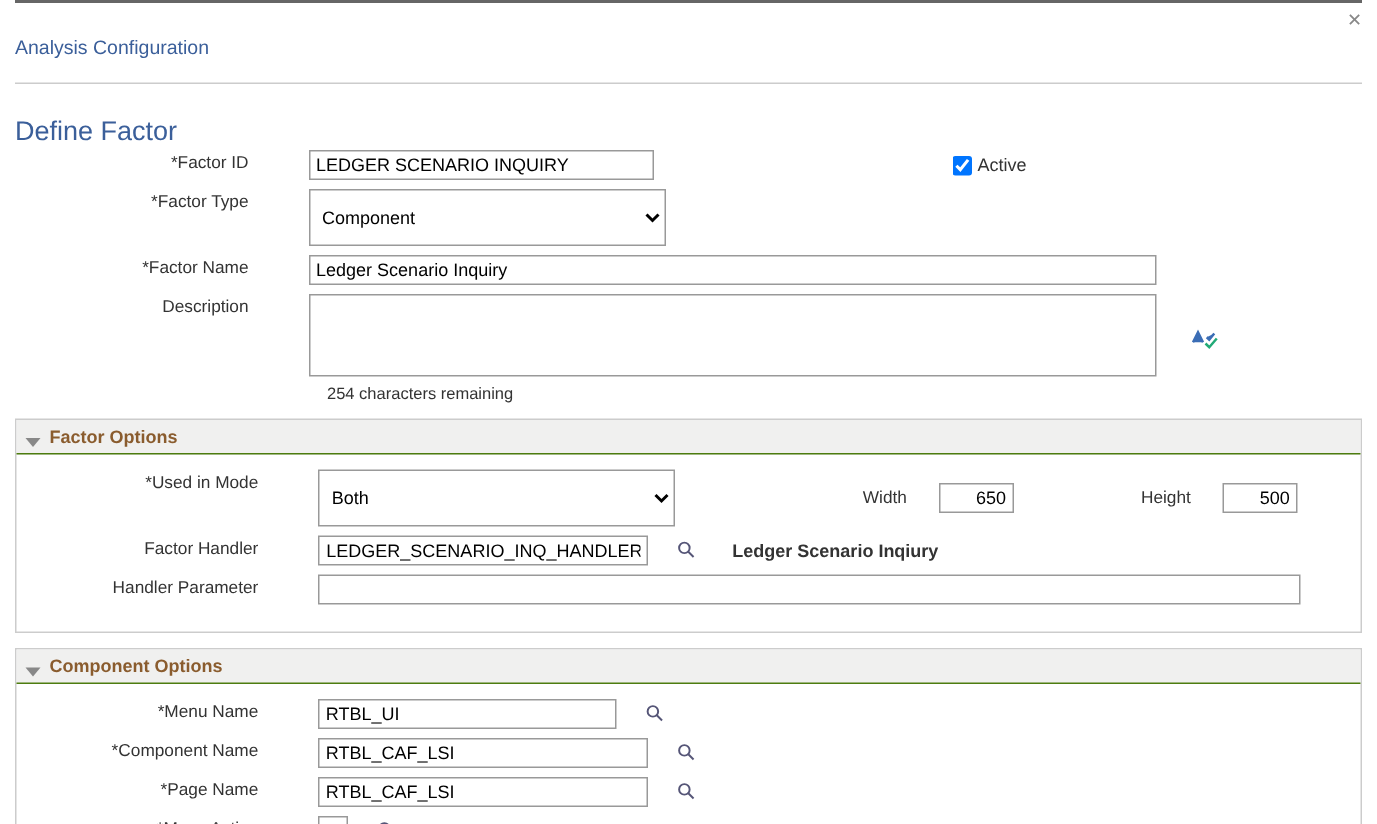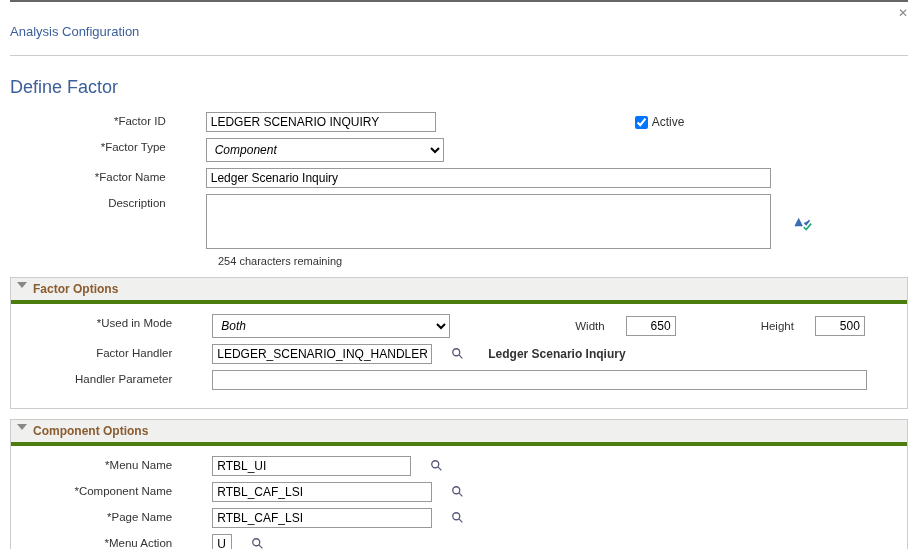--- a/index.html
+++ b/index.html
@@ -31,57 +31,57 @@
     color: #3b5f9a;
     font-size: 13px;
     margin: 6px 0 21px;
     border-bottom: 1px solid #ccc;
     padding-bottom: 16px;
   }
   .page-title {
     color: #3b5f9a;
     font-size: 18px;
     font-weight: normal;
-    margin: 4px 0 14px;
+    margin: 4px 0 2px;
   }
   .form-area { }
   .row { display: flex; align-items: flex-start; margin-bottom: 6px; }
   .lbl {
     width: 200px;
     text-align: right;
     padding-right: 8px;
     padding-top: 3px;
     color: #333;
     font-size: 11.5px;
   }
   .req::before { content: "*"; }
   input[type=text], select, textarea {
     font-family: Arial;
     font-size: 12px;
     padding: 2px 4px;
     border: 1px solid #999;
     background: #fff;
   }
   input[type=text]:disabled { background:#fff; color:#333; }
-  select { height: 24px; font-style: italic; }
+  select { height: 38px; }
   textarea { resize: none; }
   .char-count { font-size: 11px; color: #333; margin-left: 208px; margin-top:2px;}
   .section {
     border: 1px solid #ccc;
     margin-top: 10px;
   }
   .section-hdr {
     background: #f0f0ef;
     padding: 4px 6px;
     font-size: 12px;
     color: #8a5c2e;
     font-weight: bold;
     display: flex;
-    align-items: flex-start;
-    border-bottom: 4px solid #4d7c0f;
+    align-items: flex-end;
+    border-bottom: 1px solid #4d7c0f;
   }
   .tri {
     display: inline-block;
     width: 0; height: 0;
     border-left: 5px solid transparent;
     border-right: 5px solid transparent;
     border-top: 6px solid #888;
     margin-right: 6px;
   }
   .section-body { padding: 10px 6px 12px; }

